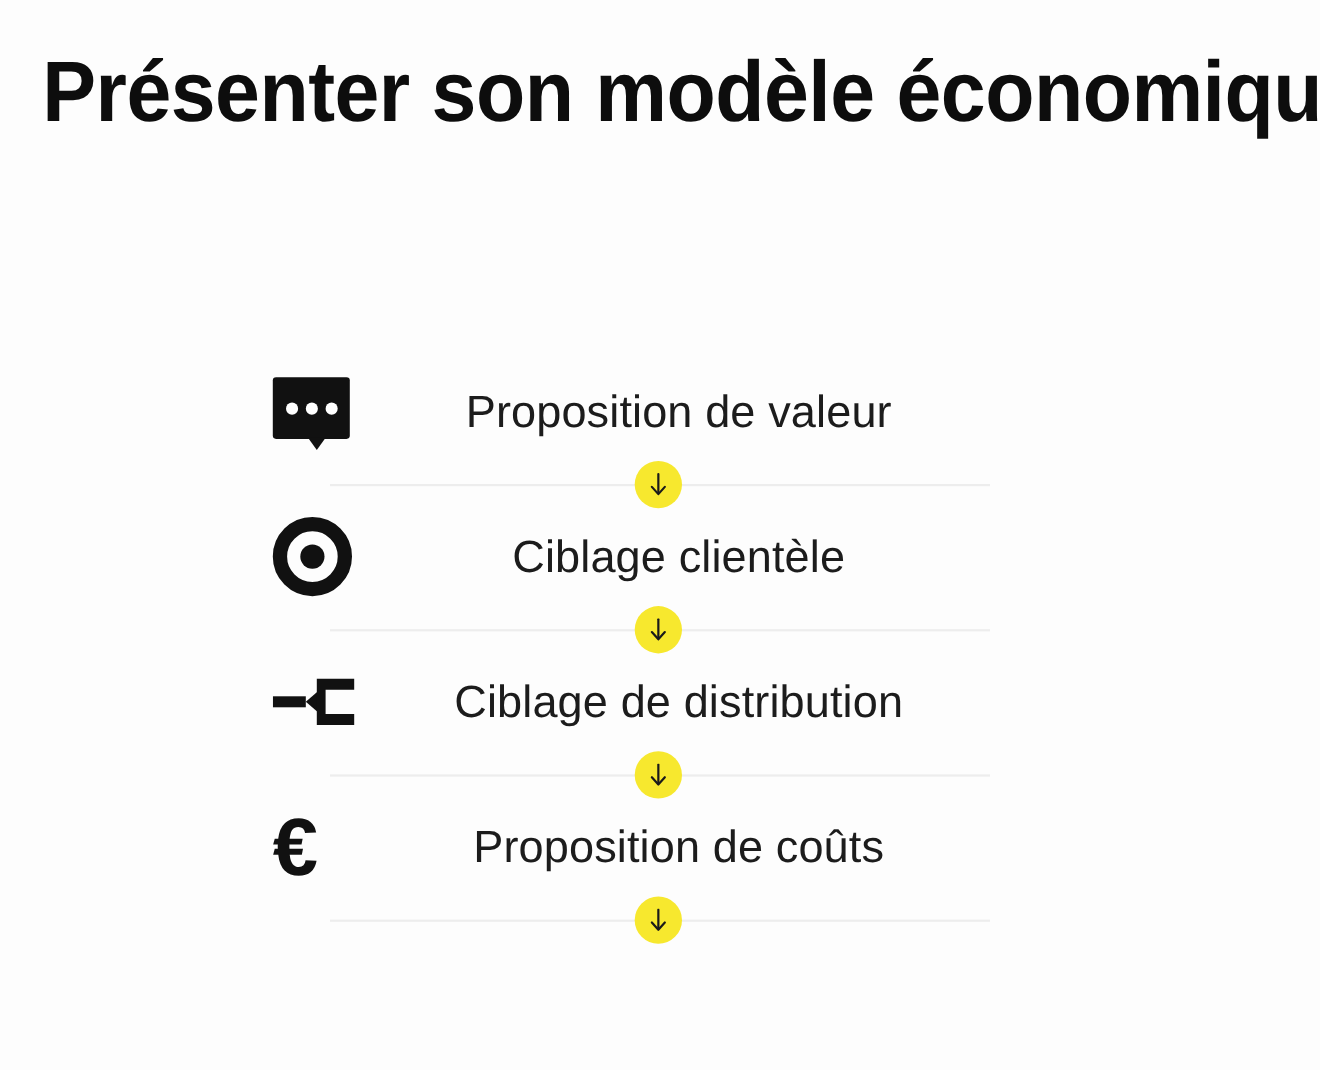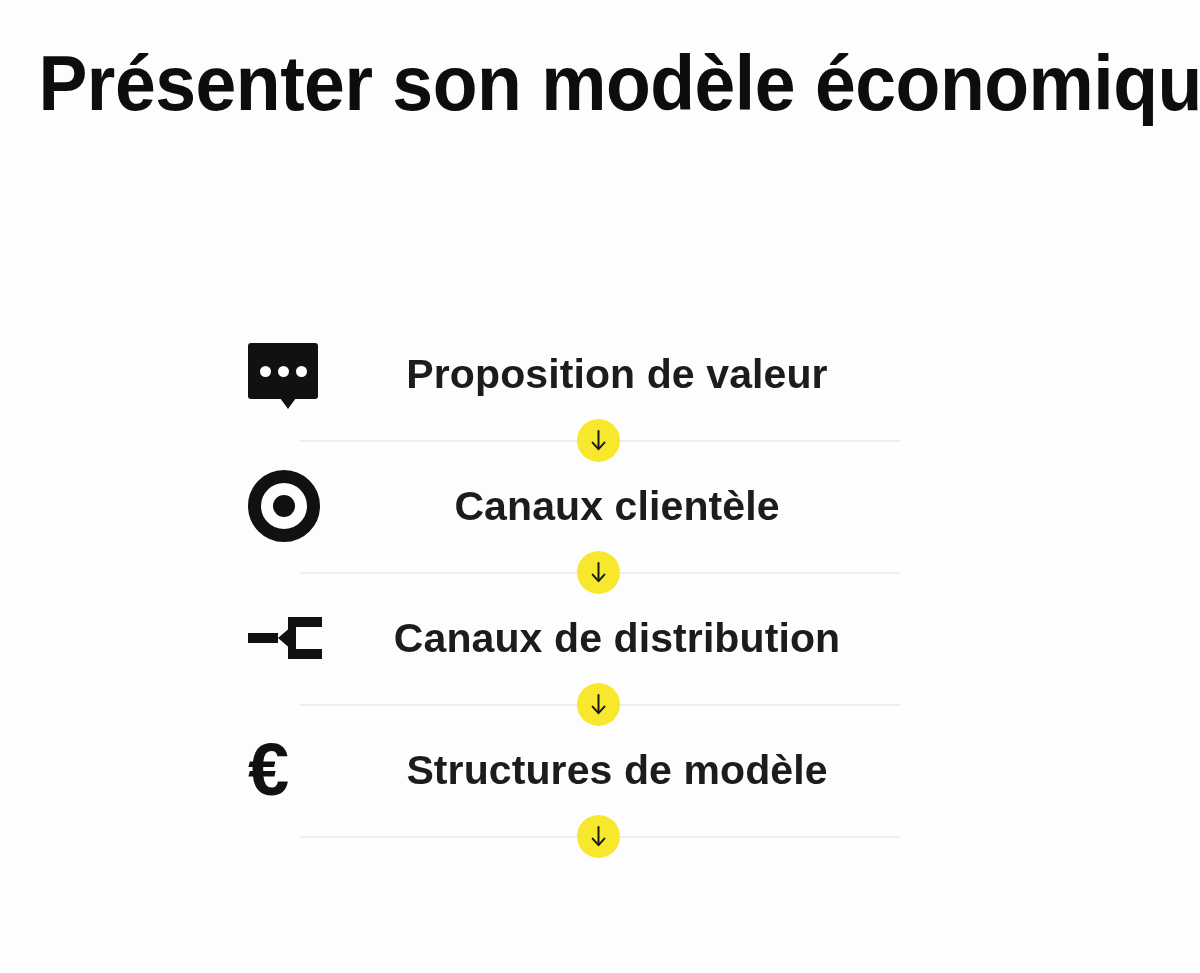--- a/index.html
+++ b/index.html
@@ -87,21 +87,21 @@
     width: 566px;
     height: 132px;
     display: flex;
     align-items: center;
     justify-content: center;
   }
 
   .label {
     font-family: "Liberation Sans", sans-serif;
     font-size: 41px;
-    font-weight: 700;
+    font-weight: 400;
     color: #1c1c1c;
     letter-spacing: 0.1px;
     white-space: nowrap;
   }
 
   
   .divider-wrap {
     position: relative;
     height: 0;
   }
@@ -260,21 +260,21 @@
     </div>
 
     <div class="row">
       <div class="row-inner">
         <div class="icon-cell">
           <div class="ico ico-target">
             <div class="pupil"></div>
           </div>
         </div>
         <div class="label-cell">
-          <span class="label">Canaux clientèle</span>
+          <span class="label">Ciblage clientèle</span>
         </div>
       </div>
     </div>
 
     <div class="divider-wrap">
       <div class="divider"></div>
       <div class="arrow-badge">
         <svg width="19" height="22" viewBox="0 0 19 22" aria-hidden="true">
           <path d="M9.5 1 V18" stroke="#1a1a1a" stroke-width="2" fill="none" stroke-linecap="round"></path>
           <path d="M3.6 12.6 L9.5 19.2 L15.4 12.6" stroke="#1a1a1a" stroke-width="2" fill="none" stroke-linecap="round" stroke-linejoin="round"></path>
@@ -285,42 +285,42 @@
     <div class="row">
       <div class="row-inner">
         <div class="icon-cell">
           <svg class="ico" width="78" height="58" viewBox="0 0 78 58" aria-hidden="true">
             <rect x="0" y="24" width="30" height="10" fill="#111111"></rect>
             <path d="M30 29 L44 17 L44 41 Z" fill="#111111"></path>
             <path d="M40 8 h34 v10 h-26 v22 h26 v10 h-34 z" fill="#111111"></path>
           </svg>
         </div>
         <div class="label-cell">
-          <span class="label">Canaux de distribution</span>
+          <span class="label">Ciblage de distribution</span>
         </div>
       </div>
     </div>
 
     <div class="divider-wrap">
       <div class="divider"></div>
       <div class="arrow-badge">
         <svg width="19" height="22" viewBox="0 0 19 22" aria-hidden="true">
           <path d="M9.5 1 V18" stroke="#1a1a1a" stroke-width="2" fill="none" stroke-linecap="round"></path>
           <path d="M3.6 12.6 L9.5 19.2 L15.4 12.6" stroke="#1a1a1a" stroke-width="2" fill="none" stroke-linecap="round" stroke-linejoin="round"></path>
         </svg>
       </div>
     </div>
 
     <div class="row">
       <div class="row-inner">
         <div class="icon-cell">
           <div class="ico ico-euro">€</div>
         </div>
         <div class="label-cell">
-          <span class="label">Structures de modèle</span>
+          <span class="label">Proposition de coûts</span>
         </div>
       </div>
     </div>
 
     <div class="divider-wrap">
       <div class="divider"></div>
       <div class="arrow-badge">
         <svg width="19" height="22" viewBox="0 0 19 22" aria-hidden="true">
           <path d="M9.5 1 V18" stroke="#1a1a1a" stroke-width="2" fill="none" stroke-linecap="round"></path>
           <path d="M3.6 12.6 L9.5 19.2 L15.4 12.6" stroke="#1a1a1a" stroke-width="2" fill="none" stroke-linecap="round" stroke-linejoin="round"></path>

